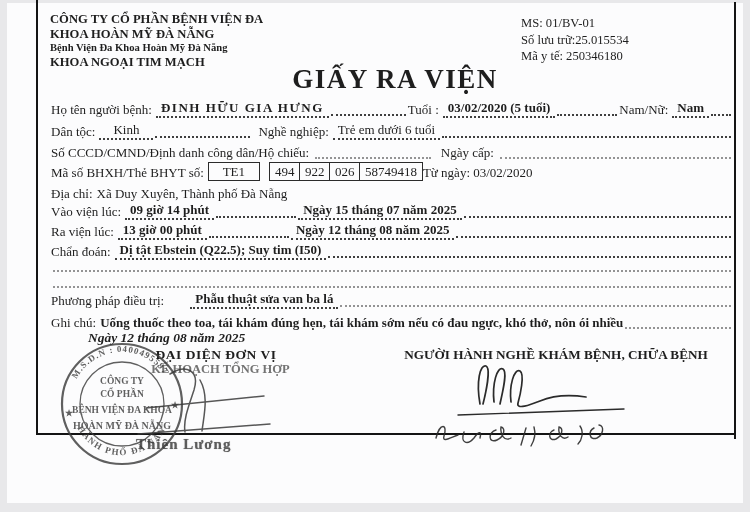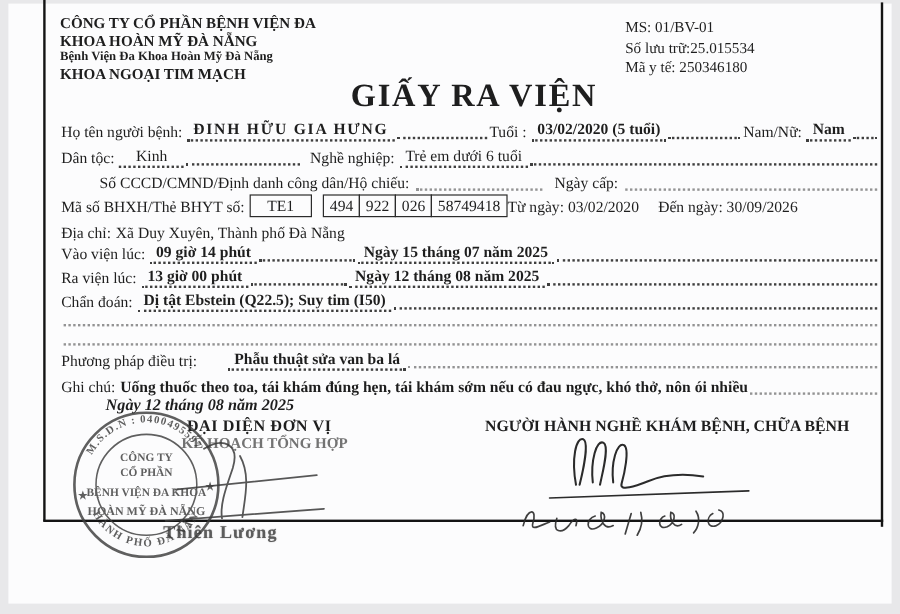--- a/index.html
+++ b/index.html
@@ -81,36 +81,35 @@
 
   <div class="row" style="top:121px;">
     <span class="lb">Dân tộc:</span>
     <span class="du" style="padding:0 14px;">Kinh</span>
     <span class="dots w95"></span>
     <span class="lb" style="padding-left:6px;">Nghề nghiệp:</span>
     <span class="du">Trẻ em dưới 6 tuổi</span>
     <span class="dots f1"></span>
   </div>
 
-  <div class="row" style="top:142px;margin-left:32px;">
+  <div class="row" style="top:142px;">
     <span class="lb">Số CCCD/CMND/Định danh công dân/Hộ chiếu:</span>
     <span class="dots f1 lite"></span>
     <span class="lb" style="padding-left:8px;">Ngày cấp:</span>
     <span class="dots f2 lite"></span>
   </div>
 
   <div class="row" style="top:160px;height:21px;">
     <span class="lb">Mã số BHXH/Thẻ BHYT số:</span>
     <span class="box first">TE1</span>
     <span class="box">494</span>
     <span class="box join">922</span>
     <span class="box join">026</span>
     <span class="box join">58749418</span>
     <span class="ins-from">Từ ngày: 03/02/2020</span>
-    <span class="ins-to">Đến ngày: 30/09/2026</span>
   </div>
 
   <div class="row" style="top:183px;">
     <span class="lb">Địa chỉ:</span>
     <span>Xã Duy Xuyên, Thành phố Đà Nẵng</span>
   </div>
 
   <div class="row" style="top:201px;">
     <span class="lb">Vào viện lúc:</span>
     <span class="sb du">09 giờ 14 phút</span>

